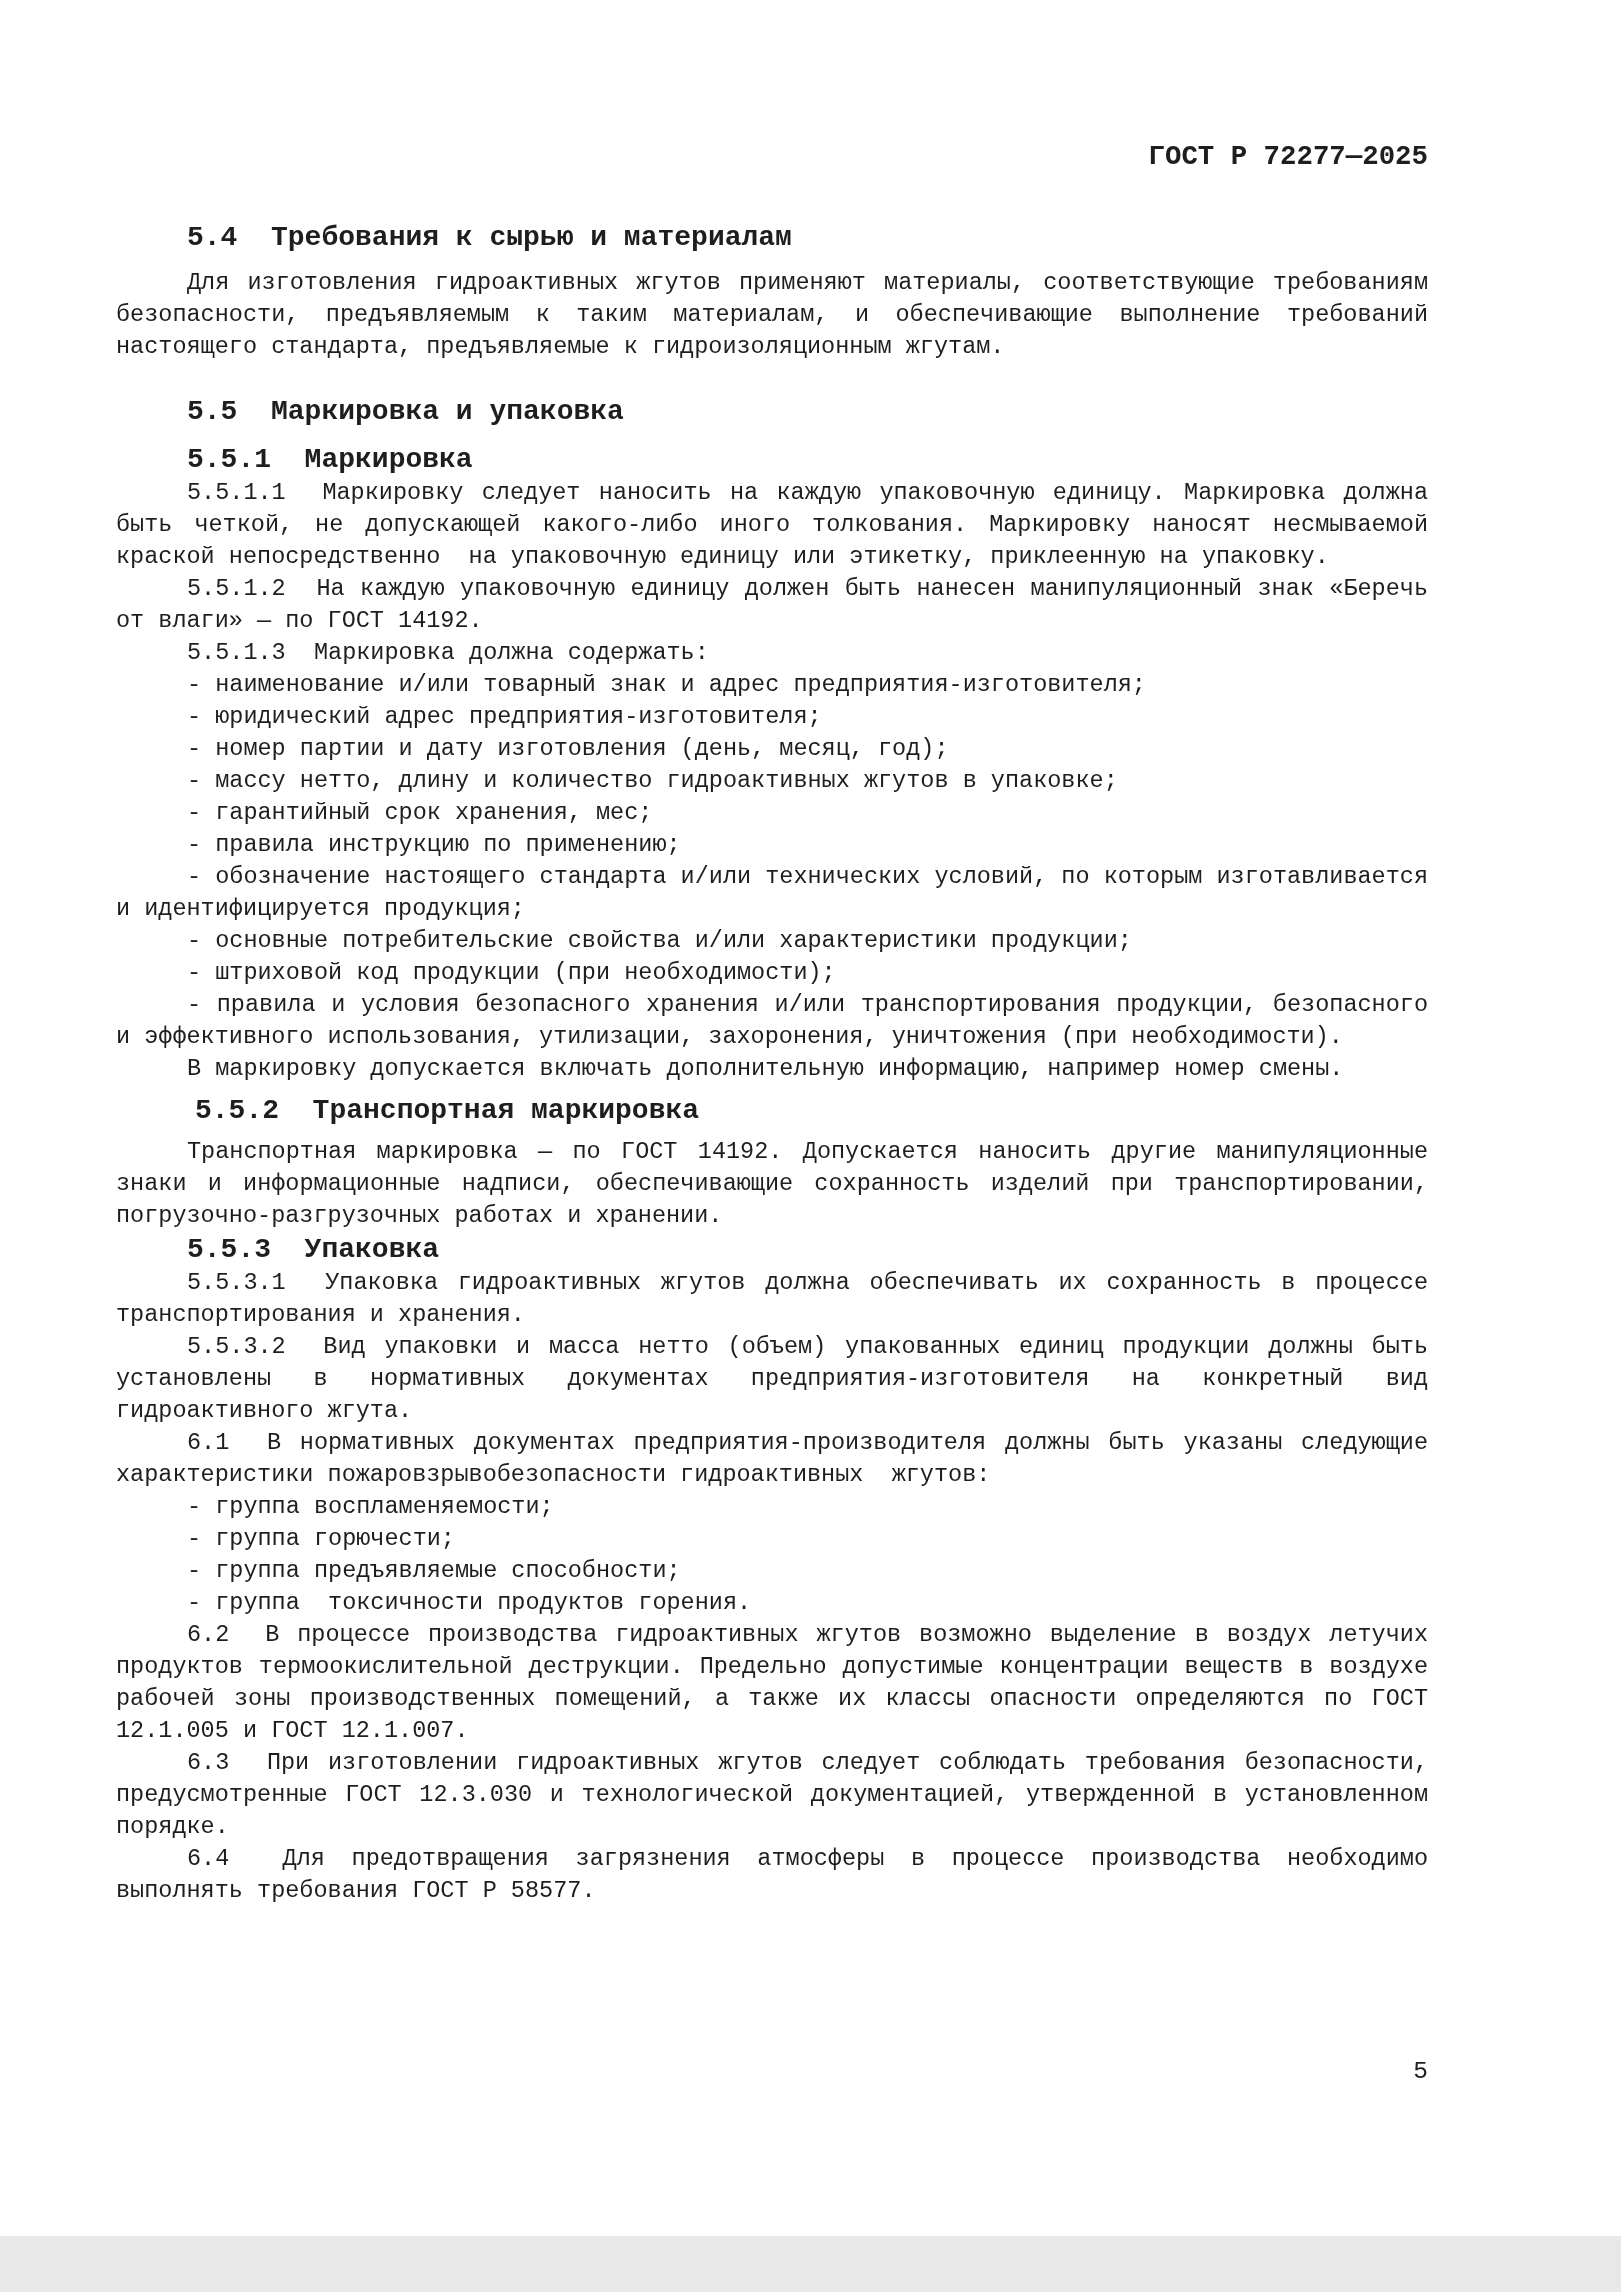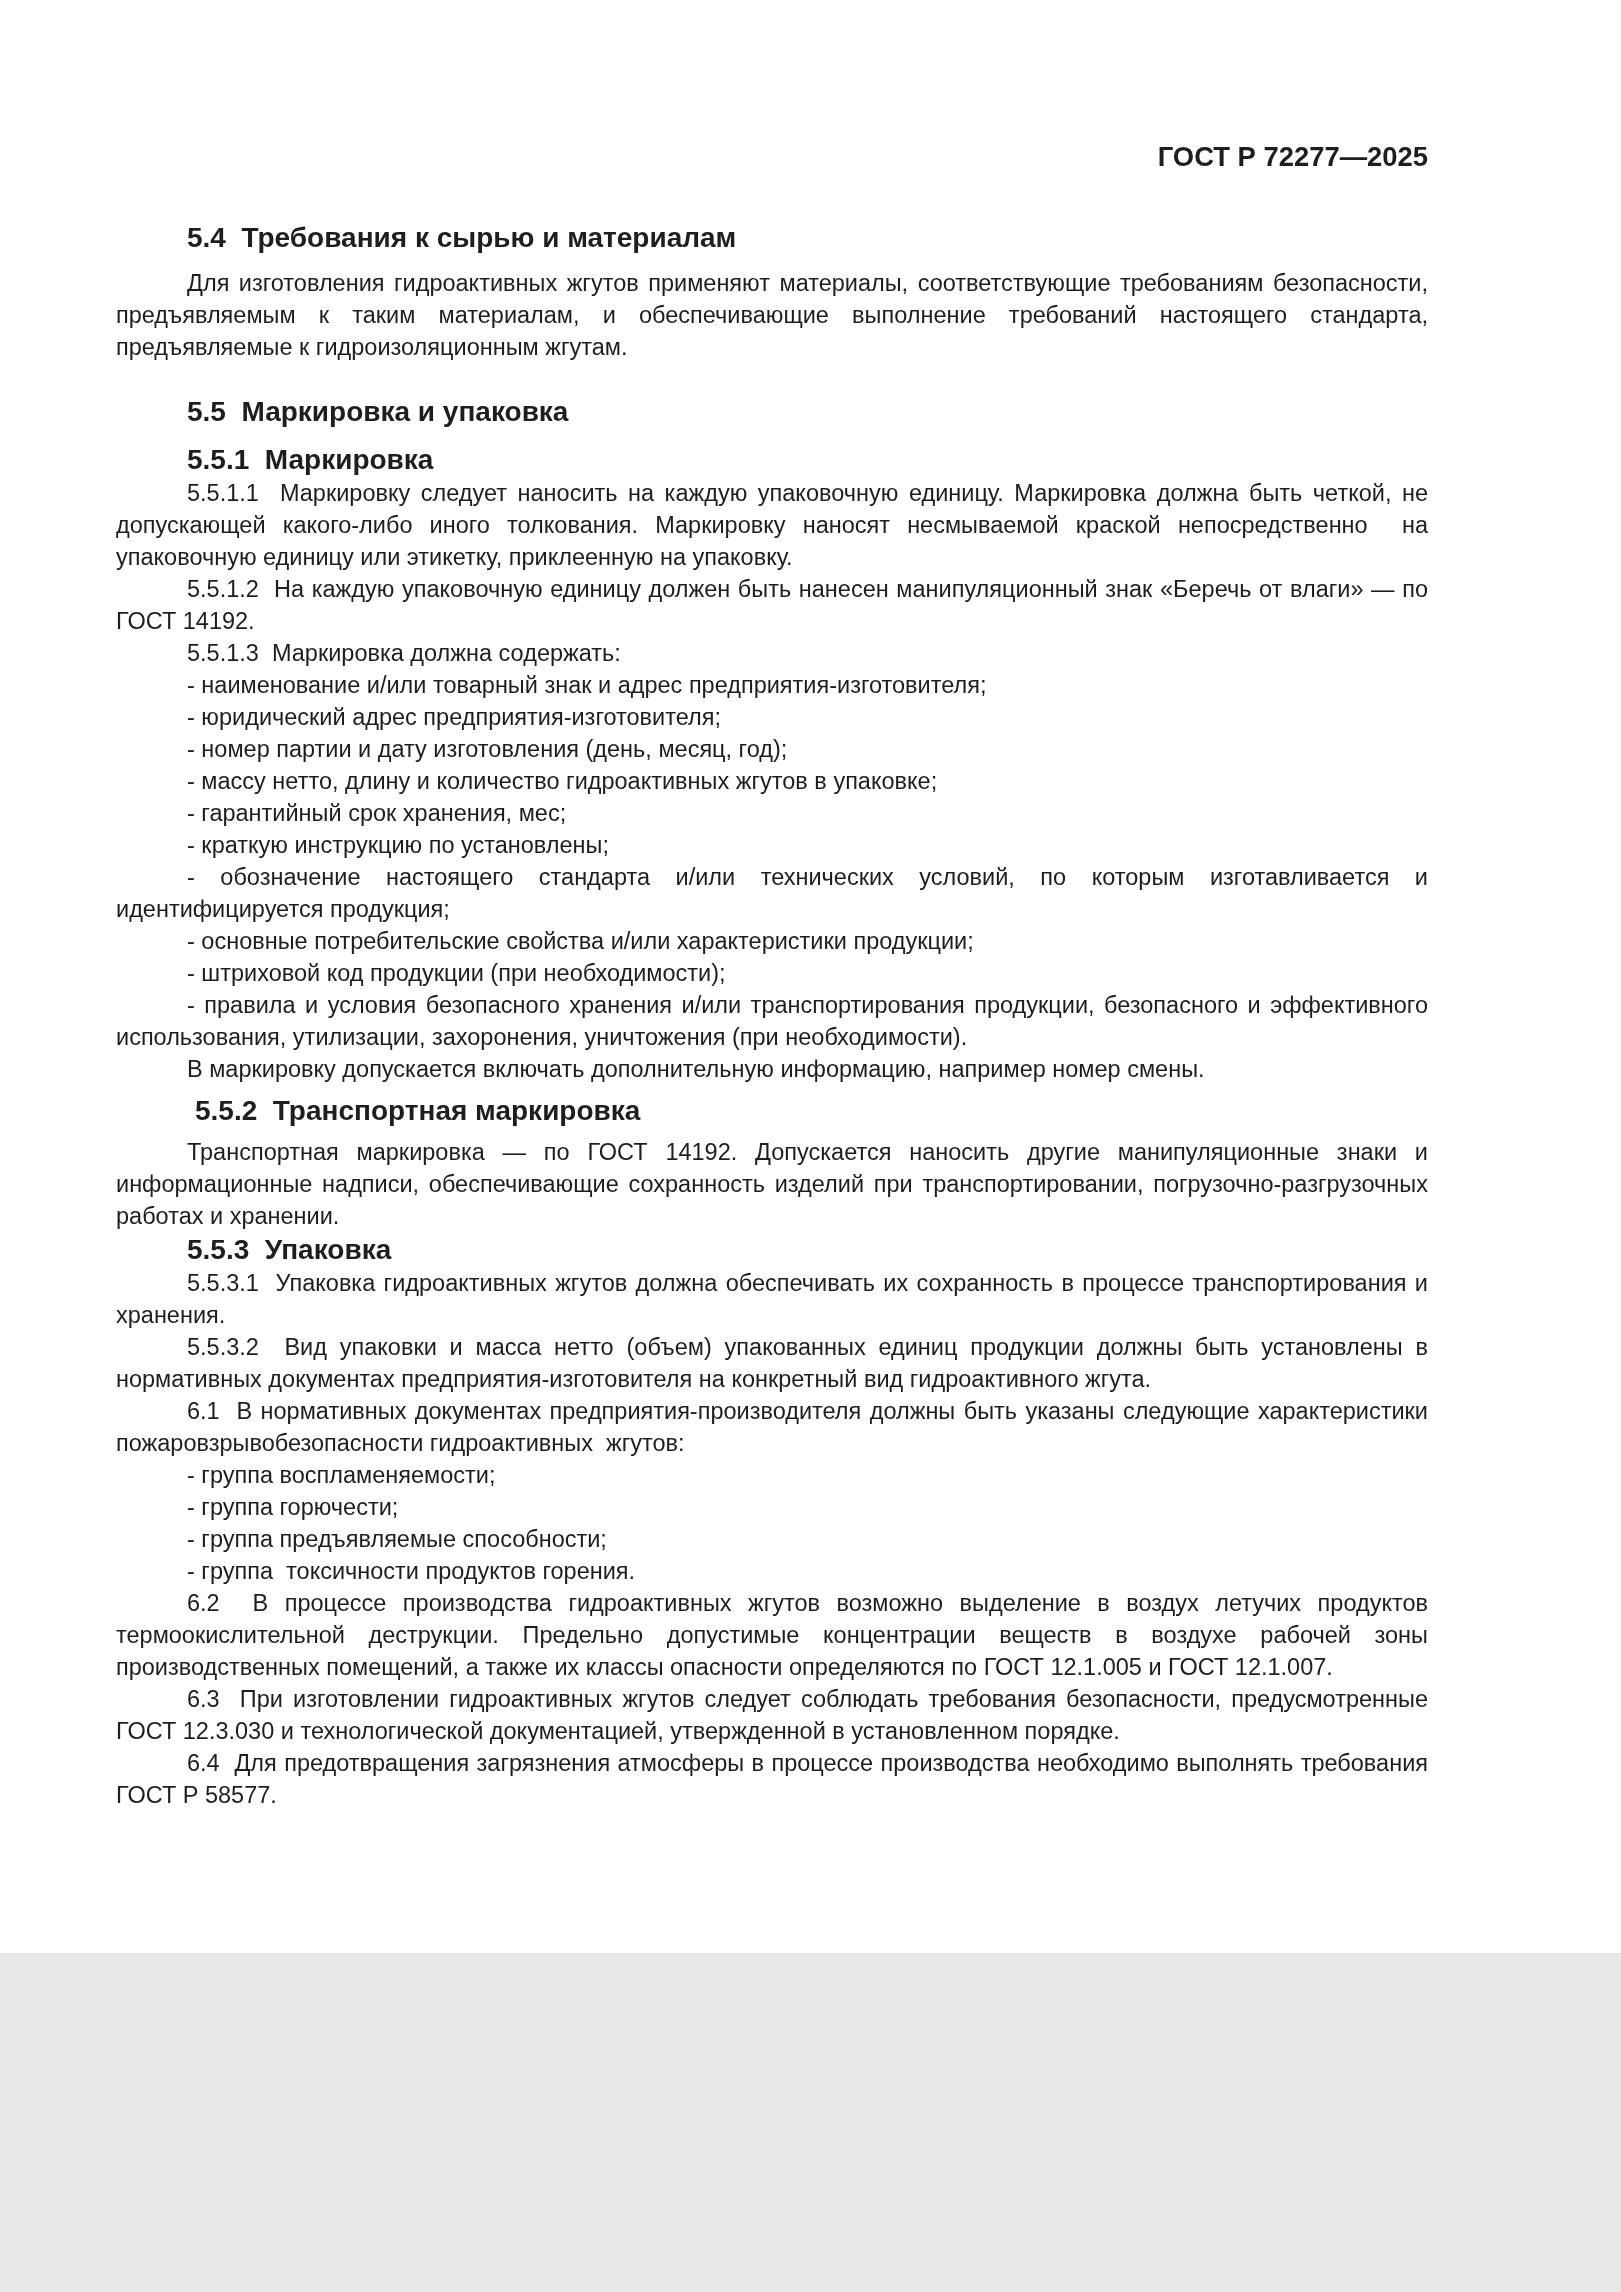--- a/index.html
+++ b/index.html
@@ -3,23 +3,23 @@
 <meta charset="utf-8">
 <style>
   html, body {
     margin: 0;
     padding: 0;
     background: #e8e8e8;
   }
   .page {
     position: relative;
     width: 1621px;
-    height: 1953px;
+    height: 2236px;
     background: #ffffff;
-    font-family: Liberation Sans, sans-serif;
+    font-family: Liberation Mono, monospace;
     color: #1e1e1e;
     overflow: hidden;
   }
   .content {
     position: absolute;
     left: 116px;
     top: 140px;
     width: 1312px;
   }
   .running-header {
@@ -81,21 +81,21 @@
     <div class="h3 h-551">5.5.1&nbsp; Маркировка</div>
     <p class="p">5.5.1.1&nbsp; Маркировку следует наносить на каждую упаковочную единицу. Маркировка должна быть четкой, не допускающей какого-либо иного толкования. Маркировку наносят несмываемой краской непосредственно&nbsp; на упаковочную единицу или этикетку, приклеенную на упаковку.</p>
     <p class="p">5.5.1.2&nbsp; На каждую упаковочную единицу должен быть нанесен манипуляционный знак «Беречь от влаги» — по ГОСТ 14192.</p>
     <p class="p">5.5.1.3&nbsp; Маркировка должна содержать:</p>
 
     <p class="p">- наименование и/или товарный знак и адрес предприятия-изготовителя;</p>
     <p class="p">- юридический адрес предприятия-изготовителя;</p>
     <p class="p">- номер партии и дату изготовления (день, месяц, год);</p>
     <p class="p">- массу нетто, длину и количество гидроактивных жгутов в упаковке;</p>
     <p class="p">- гарантийный срок хранения, мес;</p>
-    <p class="p">- краткую инструкцию по установлены;</p>
+    <p class="p">- правила инструкцию по применению;</p>
     <p class="p">- обозначение настоящего стандарта и/или технических условий, по которым изготавливается и идентифицируется продукция;</p>
     <p class="p">- основные потребительские свойства и/или характеристики продукции;</p>
     <p class="p">- штриховой код продукции (при необходимости);</p>
     <p class="p">- правила и условия безопасного хранения и/или транспортирования продукции, безопасного и эффективного использования, утилизации, захоронения, уничтожения (при необходимости).</p>
 
     <p class="p">В маркировку допускается включать дополнительную информацию, например номер смены.</p>
 
     <div class="h3 h-552">5.5.2&nbsp; Транспортная маркировка</div>
     <p class="p">Транспортная маркировка — по ГОСТ 14192. Допускается наносить другие манипуляционные знаки и информационные надписи, обеспечивающие сохранность изделий при транспортировании, погрузочно-разгрузочных работах и хранении.</p>
 

